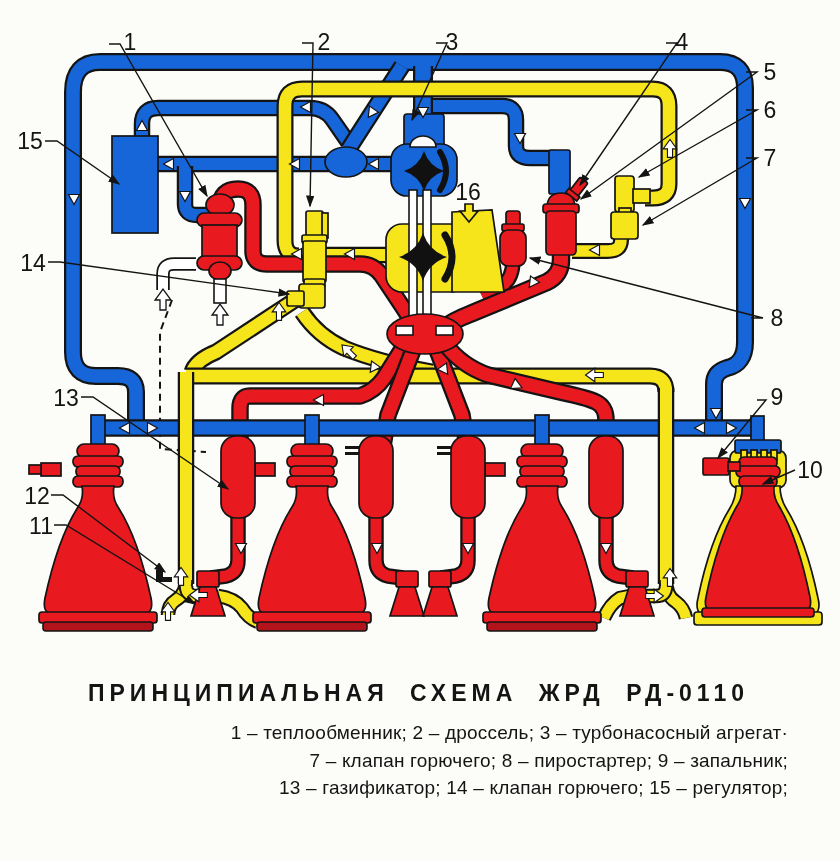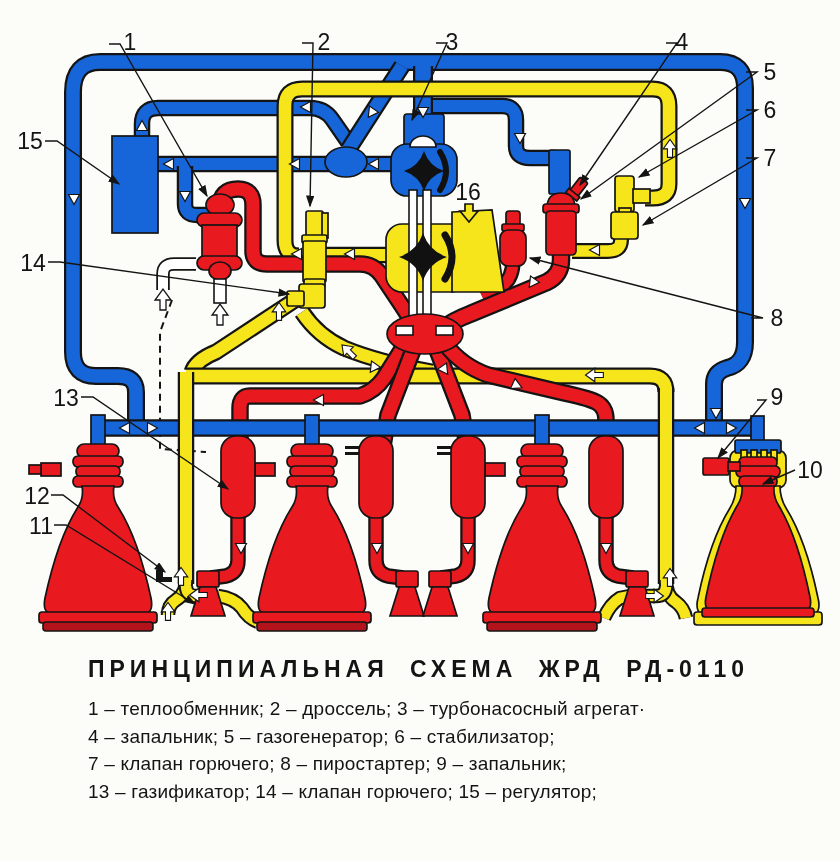--- a/index.html
+++ b/index.html
@@ -12,23 +12,23 @@
   .py{fill:none;stroke:#f7e51c;stroke-linejoin:round;}
   .pw{fill:none;stroke:#ffffff;stroke-linejoin:round;}
   .fb{fill:#1766d9;stroke:#141414;stroke-width:1.7;}
   .fr{fill:#e8191f;stroke:#141414;stroke-width:1.7;}
   .fy{fill:#f7e51c;stroke:#141414;stroke-width:1.7;}
   .fw{fill:#ffffff;stroke:#141414;stroke-width:1.6;}
   .fd{fill:#b3141b;stroke:#141414;stroke-width:1.6;}
   .fk{fill:#111111;stroke:none;}
   .lead{fill:none;stroke:#141414;stroke-width:1.4;}
   .num{font-family:"Liberation Sans",sans-serif;font-size:23px;fill:#141414;text-anchor:middle;}
-  .caption{position:absolute;left:88px;top:656px;width:700px;}
+  .caption{position:absolute;left:88px;top:680px;width:700px;}
   .title{font-size:23px;font-weight:bold;letter-spacing:5px;word-spacing:10px;white-space:nowrap;}
-  .legend{margin-top:12px;font-size:19px;line-height:27.5px;letter-spacing:0.2px;}
+  .legend{margin-top:12px;font-size:19px;line-height:27.5px;letter-spacing:0.2px;text-align:right;}
 </style>
 </head>
 <body>
 
 <div class="page">
 <svg class="schematic" width="840" height="648" viewBox="0 0 840 648">
   <defs>
     <marker id="ah" markerWidth="9" markerHeight="7" refX="7.5" refY="3" orient="auto">
       <path d="M0,0 L8.5,3 L0,6 Z" fill="#141414"></path>
     </marker>
@@ -349,18 +349,17 @@
     <text class="num" x="33" y="271">14</text>
     <text class="num" x="30" y="149">15</text>
     <text class="num" x="468" y="200">16</text>
   </g>
 </svg>
 
 <div class="caption">
   <div class="title">ПРИНЦИПИАЛЬНАЯ СХЕМА ЖРД РД-0110</div>
   <div class="legend">
     <div>1 – теплообменник; 2 – дроссель; 3 – турбонасосный агрегат·</div>
-    <div>4 – запальник; 5 – газогенератор; 6 – стабилизатор;</div>
     <div>7 – клапан горючего; 8 – пиростартер; 9 – запальник;</div>
     <div>13 – газификатор; 14 – клапан горючего; 15 – регулятор;</div>
   </div>
 </div>
 </div>
 
 </body></html>

